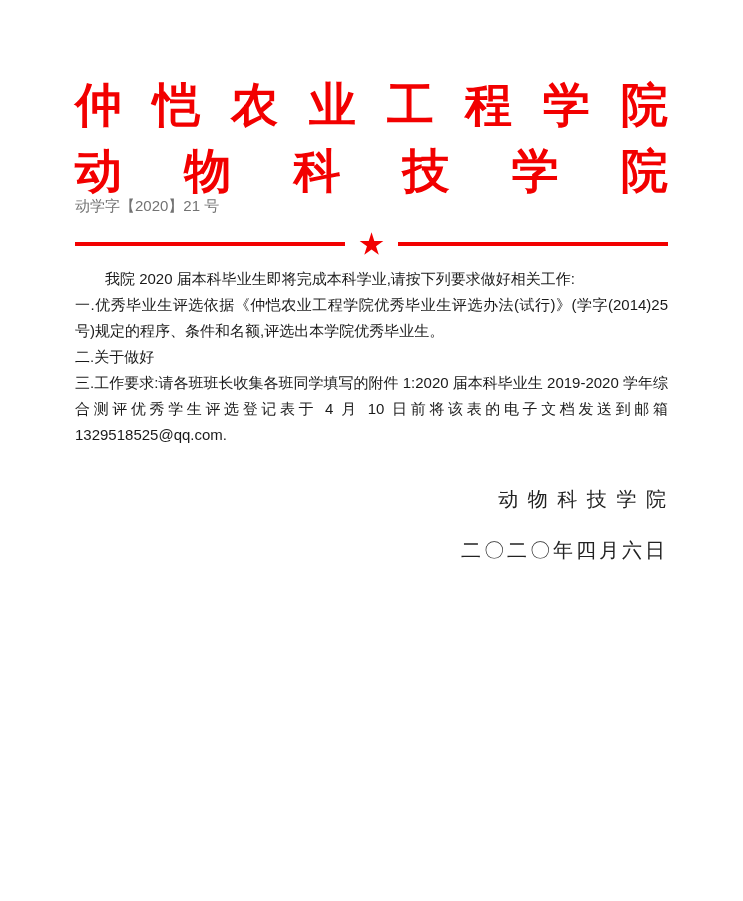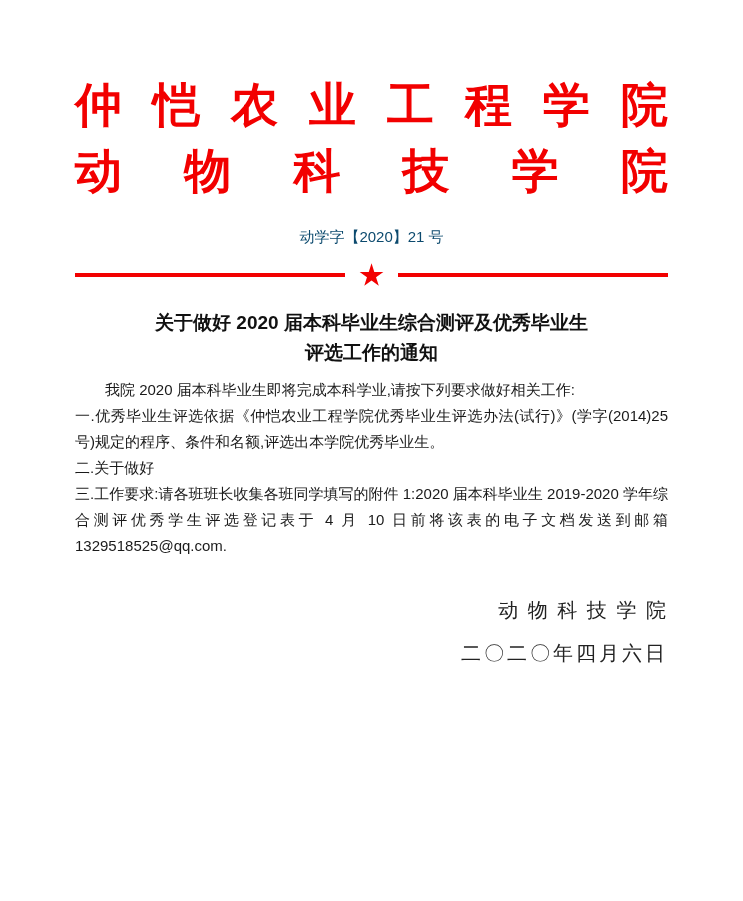--- a/index.html
+++ b/index.html
@@ -21,24 +21,23 @@
   .org-line {
     display: flex;
     justify-content: space-between;
     color: var(--accent);
     font-weight: bold;
     font-size: 47px;
     line-height: 1.05;
   }
   .org-line + .org-line { margin-top: 17px; }
   .doc-number {
-    text-align: center;
     font-size: 15px;
-    margin-top: 32px;
-    color: #0c4a6e;
+    margin-top: 1px;
+    color: #737373;
   }
   .divider {
     display: flex;
     align-items: center;
     margin-top: 15px;
     height: 26px;
   }
   .divider .rule {
     flex: 1;
     height: 4px;
@@ -71,21 +70,21 @@
   .body-text p.indent { text-indent: 2em; }
   .attachment { margin-top: 26px; }
   
   .signature {
     margin-top: 38px;
     text-align: right;
     font-size: 20px;
     color: #222222;
   }
   .signature .sig-org { letter-spacing: 2px; }
-  .signature .sig-date { margin-top: 16px; letter-spacing: 3px; }
+  .signature .sig-date { margin-top: 24px; letter-spacing: 3px; }
 </style>
 </head>
 <body>
 
 <div class="page">
 
   <header>
     <div class="org-line">
         <span>仲</span>
         <span>恺</span>
@@ -105,24 +104,20 @@
         <span>院</span>
       </div>
     <div class="doc-number">动学字【2020】21 号</div>
     <div class="divider">
       <span class="rule"></span>
       <span class="star">★</span>
       <span class="rule"></span>
     </div>
   </header>
 
-  <h1 class="title">
-    <span>关于做好 2020 届本科毕业生综合测评及优秀毕业生</span><br>
-    <span>评选工作的通知</span>
-  </h1>
 
   <main class="body-text">
     <p class="indent">我院 2020 届本科毕业生即将完成本科学业,请按下列要求做好相关工作:</p>
     <p>一.优秀毕业生评选依据《仲恺农业工程学院优秀毕业生评选办法(试行)》(学字(2014)25 号)规定的程序、条件和名额,评选出本学院优秀毕业生。</p>
     <p>二.关于做好</p>
     <p>三.工作要求:请各班班长收集各班同学填写的附件 1:2020 届本科毕业生 2019-2020 学年综合测评优秀学生评选登记表于 4 月 10 日前将该表的电子文档发送到邮箱 1329518525@qq.com.</p>
   </main>
 
   <footer class="signature">
     <div class="sig-org">动 物 科 技 学 院</div>

